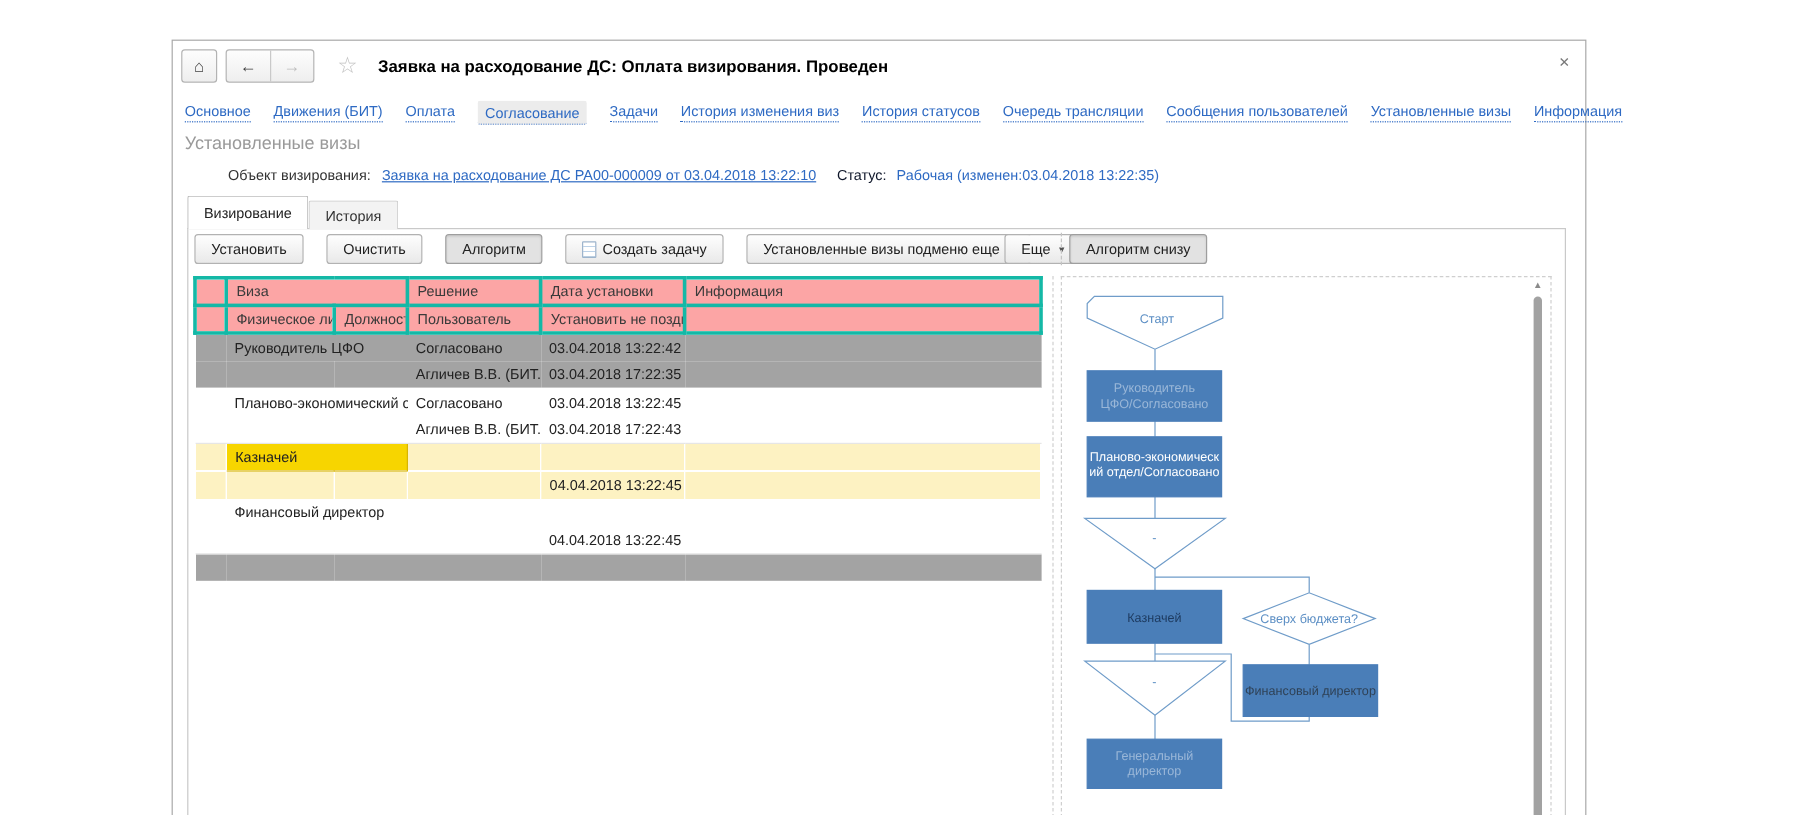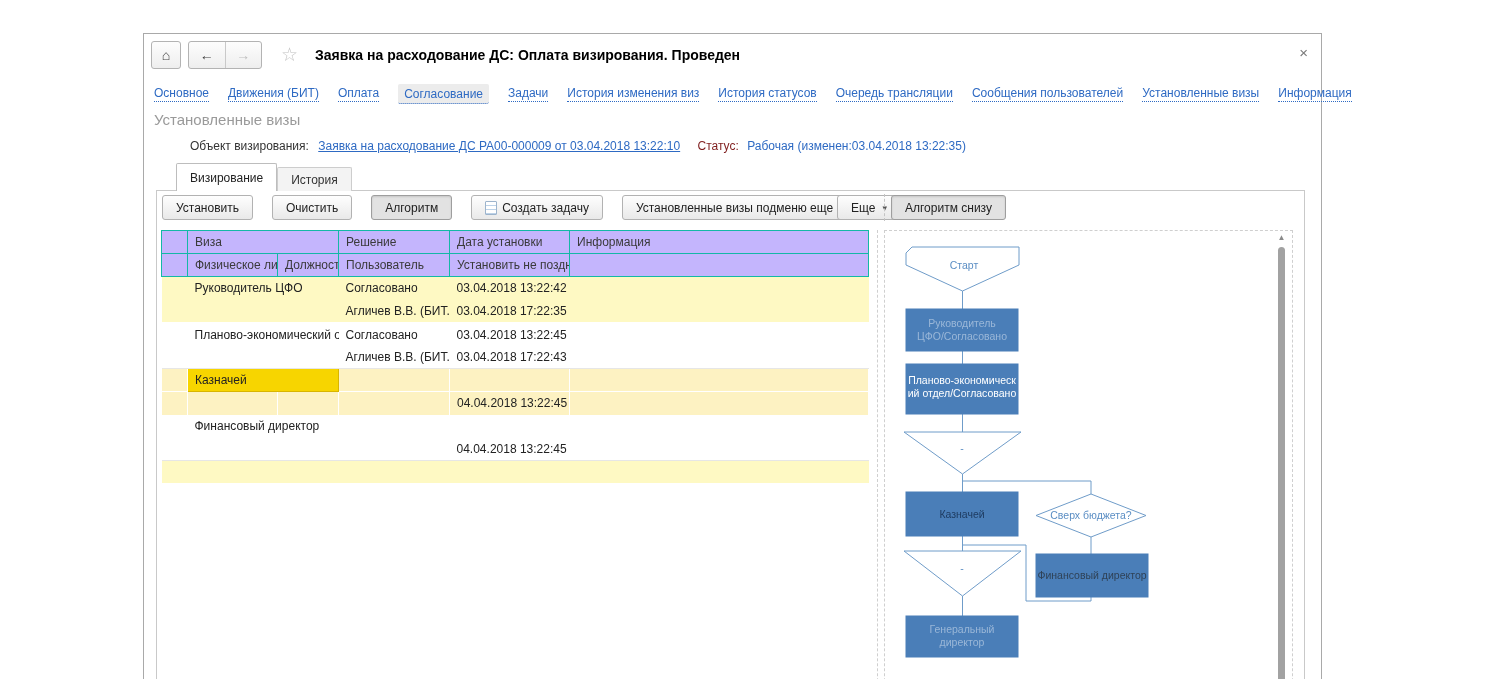--- a/index.html
+++ b/index.html
@@ -28,28 +28,28 @@
   .navrow { position:absolute; left:10px; top:47px; right:20px; height:26px;
     display:flex; align-items:center; gap:19px; white-space:nowrap; }
   .navlink { color:#2e6ac3; border-bottom:1px dotted #2e6ac3; padding-bottom:1px; cursor:pointer; }
   .navlink.active { background:#ececec; border-radius:2px; padding:3px 6px 2px 6px;text-align:right; }
 
   .ptitle { position:absolute; left:10px; top:77px; font-size:15px; color:#9a9a9a; }
 
   .objline { position:absolute; left:10px; top:105px; white-space:nowrap; }
   .objline .lbl { color:#333;margin-left:36px; }
   .objline a.doc { color:#2e6ac3; text-decoration:underline; margin-left:6px; cursor:pointer; }
-  .objline .st-lbl { color:#7f1d1d; margin-left:14px; }
+  .objline .st-lbl { color:#0f172a; margin-left:14px; }
   .objline .st-val { color:#2e6ac3; margin-left:5px; }
 
   
   .tabs { position:absolute; left:12px; top:129px; height:28px; display:flex; align-items:flex-end; z-index:3; }
   .tab { padding:5px 13px; border:1px solid #bdbdbd; border-bottom:none; background:#fff;
     border-radius:2px 2px 0 0; position:relative; }
-  .tab.active { height:28px; display:flex; align-items:center; background:#fff; z-index:4;margin-left:20px; }
+  .tab.active { height:28px; display:flex; align-items:center; background:#fff; z-index:4; }
   .tab.inactive { background:#f3f3f3; height:24px; display:flex; align-items:center; color:#333; border-color:#cdcdcd; }
 
   
   .pane { position:absolute; left:12px; top:156px; right:16px; height:560px;
     border:1px solid #c9c9c9; background:#fff; }
 
   .toolbar { position:absolute; left:0; right:0; top:0; height:33px; }
   .tb-left { position:absolute; left:5px; top:4px; display:flex; gap:19px; }
   .btn { border:1px solid #b2b2b2; border-radius:3px; background:linear-gradient(#fefefe,#e9e9e9);
     padding:4px 13px; color:#222; white-space:nowrap; display:flex; align-items:center; gap:5px; height:25px; }
@@ -59,22 +59,22 @@
     background:repeating-linear-gradient(#ffffff 0 3px, #bcd2e8 3px 4px); border-radius:1px; }
   .btn-more { position:absolute; left:680px; top:4px; }
   .tb-split { position:absolute; left:727px; top:3px; height:27px; border-left:1px dashed #c4c4c4; }
   .btn-algbottom { position:absolute; left:734px; top:4px;justify-content:center; }
 
   .main { position:absolute; left:0; right:0; top:34px; bottom:0; }
 
   
   table.visas { position:absolute; left:4px; top:5px; width:708px; border-collapse:collapse; table-layout:fixed; }
   table.visas td { padding:3px 7px; height:23px; overflow:hidden; white-space:nowrap; }
-  .hd td { border:1px solid #14b8a6; color:#3a3a3a; background:#c4b5fd; height:21px; }
-  tr.band-gray td { background:#fef9c3; }
+  .hd td { border:3px solid #14b8a6; color:#3a3a3a; background:#fca5a5; height:21px; }
+  tr.band-gray td { background:#a3a3a3; }
   tr.band-gray.last td { border-bottom:2px solid #fff; }
   tr.band-white td { background:#fff; }
   tr.band-white.last td { border-bottom:1px solid #e6e6e6; }
   tr.band-yellow td { background:#fdf2c2; border-right:1px solid #fff; }
   tr.band-yellow.first td { border-bottom:1px solid #fff; }
   td.selcell { background:#f7d500 !important; border:1px solid #d8b500 !important; color:#222; }
 
   
   .vsplit { position:absolute; left:720px; top:5px; bottom:8px; border-left:1px dashed #cfcfcf; }
   .flowpanel { position:absolute; left:727px; top:5px; right:11px; bottom:8px;

